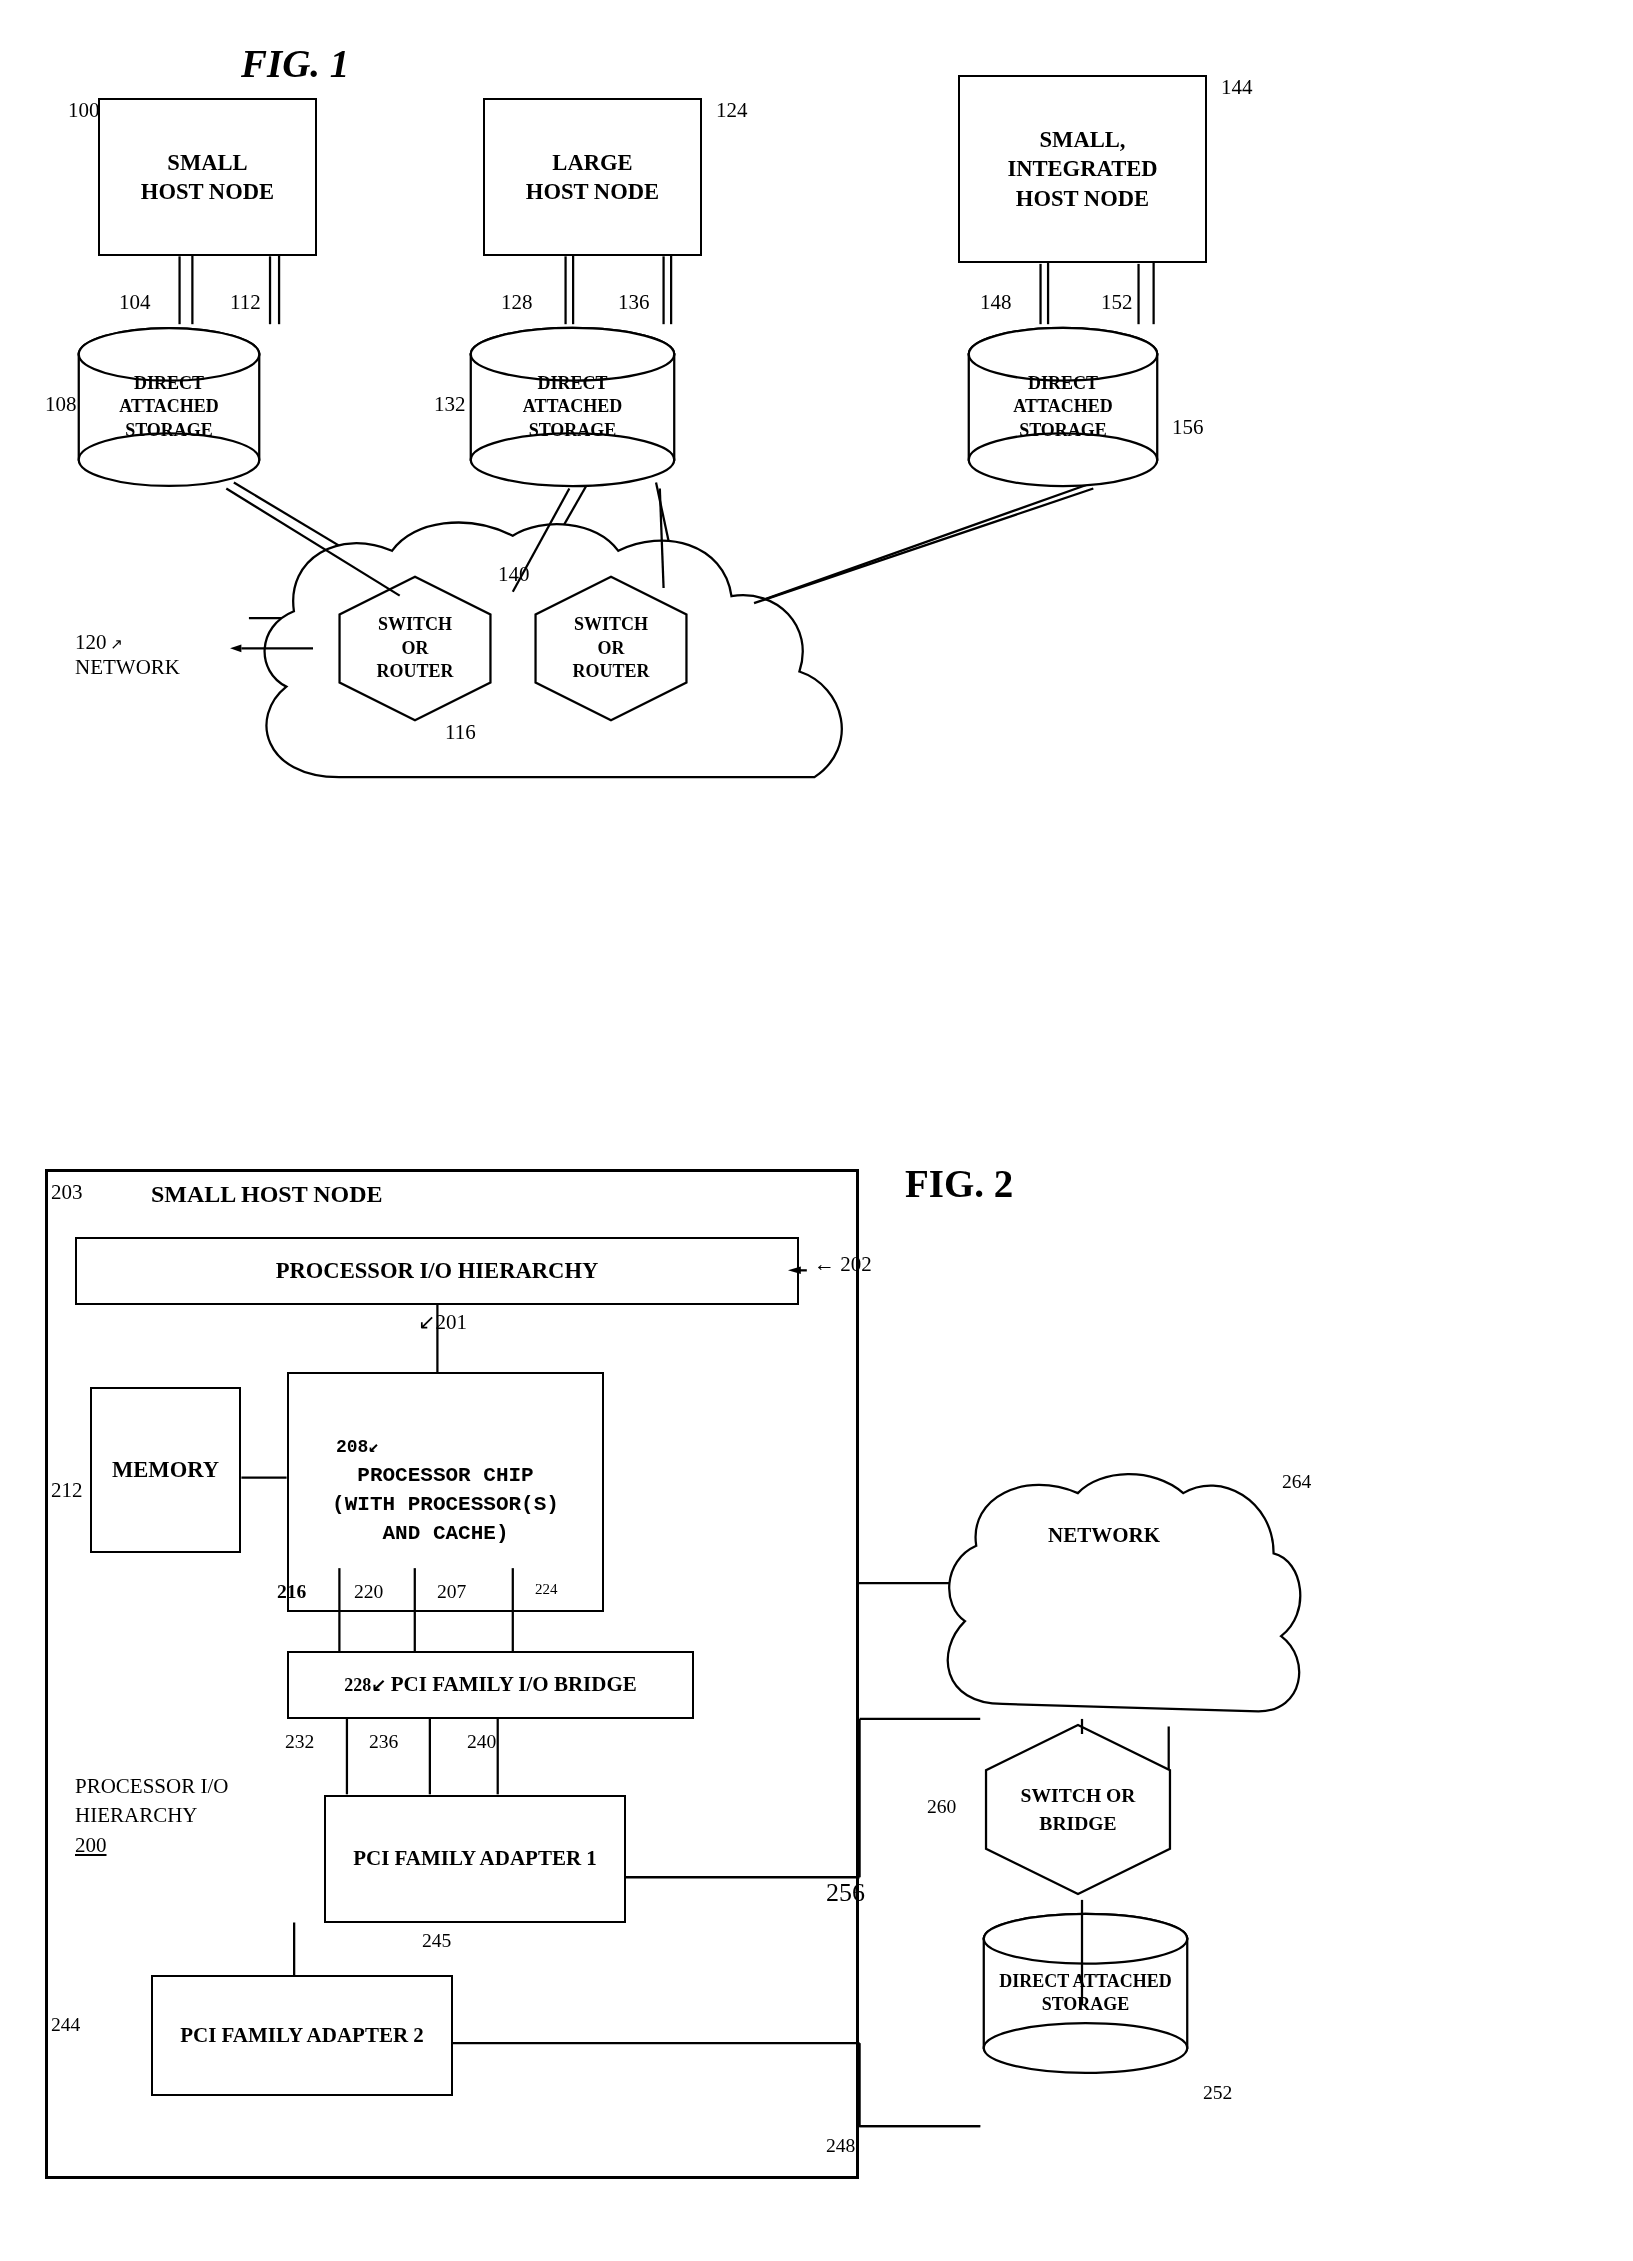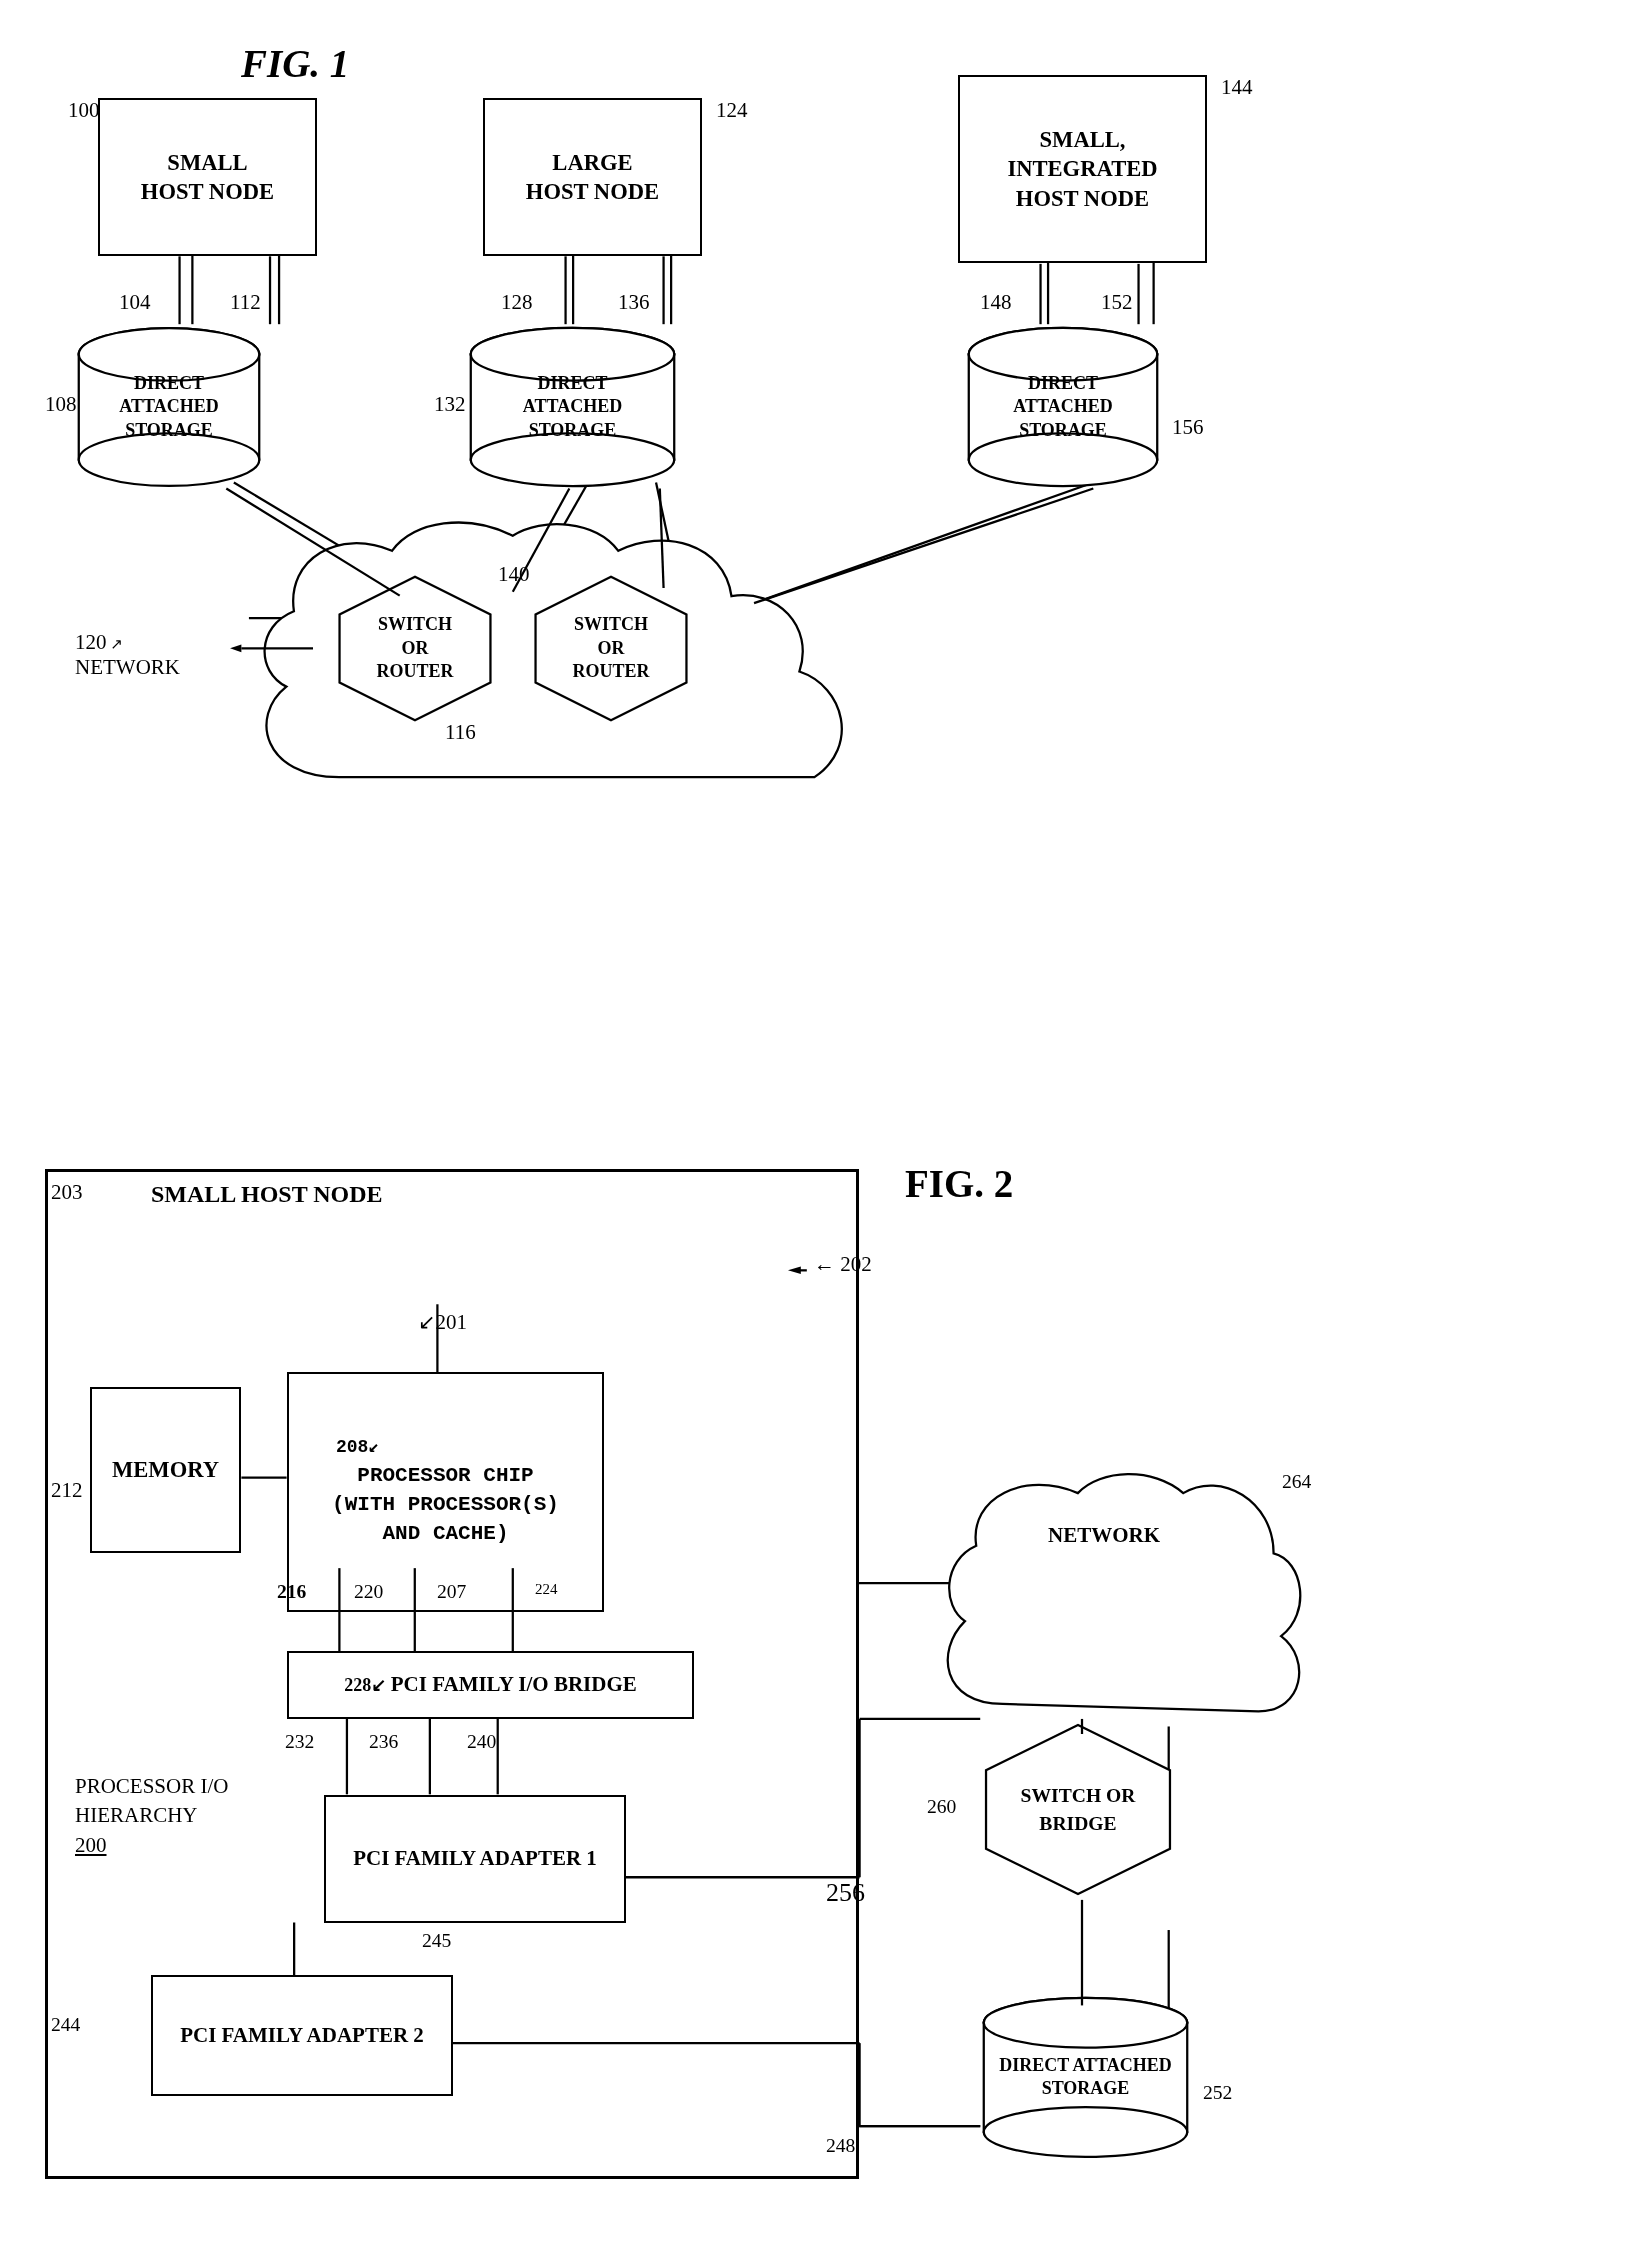--- a/index.html
+++ b/index.html
@@ -283,20 +283,23 @@
 
   <div class="fig2-title">FIG. 2</div>
 
   <div class="fig2-outer" style="left:45px; top:1169px; width:814px; height:1010px;">
   </div>
 
   <div class="label-bold" style="left:151px; top:1180px; font-size:24px;">SMALL HOST NODE</div>
 
   <div class="label" style="left:51px; top:1180px; font-size:21px;">203</div>
 
+  <div class="box" style="left:75px; top:1237px; width:724px; height:68px; font-size:22.6px;">
+    <span>PROCESSOR I/O HIERARCHY</span>
+  </div>
 
   <div class="label" style="left:814px; top:1252px; font-size:21px;">← 202</div>
 
   <div class="label" style="left:418px; top:1310px; font-size:21px;">↙201</div>
 
   <div class="box" style="left:90px; top:1387px; width:151px; height:166px; font-size:22.6px;">
     <span>MEMORY</span>
   </div>
 
   <div class="label" style="left:51px; top:1478px; font-size:21px;">212</div>
@@ -362,21 +365,21 @@
     <svg viewBox="0 0 260 240" xmlns="http://www.w3.org/2000/svg" width="196" height="181">
       <polygon points="130,8 252,68 252,172 130,232 8,172 8,68" fill="#fff" stroke="#000" stroke-width="3"></polygon>
     </svg>
     <div style="position:absolute; text-align:center; font-size:19.6px; font-weight:bold; line-height:1.4;">SWITCH
 OR
 BRIDGE</div>
   </div>
 
   <div class="label" style="left:927px; top:1795px; font-size:19.6px;">260</div>
 
-  <div class="cylinder" style="left:980px; top:1994px; width:211px; height:166px;">
+  <div class="cylinder" style="left:980px; top:1910px; width:211px; height:166px;">
     <svg viewBox="0 0 280 220" xmlns="http://www.w3.org/2000/svg">
       <ellipse cx="140" cy="38" rx="135" ry="33" fill="#fff" stroke="#000" stroke-width="3"></ellipse>
       <rect x="5" y="38" width="270" height="145" fill="#fff" stroke="#000" stroke-width="3"></rect>
       <ellipse cx="140" cy="183" rx="135" ry="33" fill="#fff" stroke="#000" stroke-width="3"></ellipse>
       <ellipse cx="140" cy="38" rx="135" ry="33" fill="#fff" stroke="#000" stroke-width="3"></ellipse>
     </svg>
     <div class="cylinder-text">DIRECT
 ATTACHED
 STORAGE</div>
   </div>

